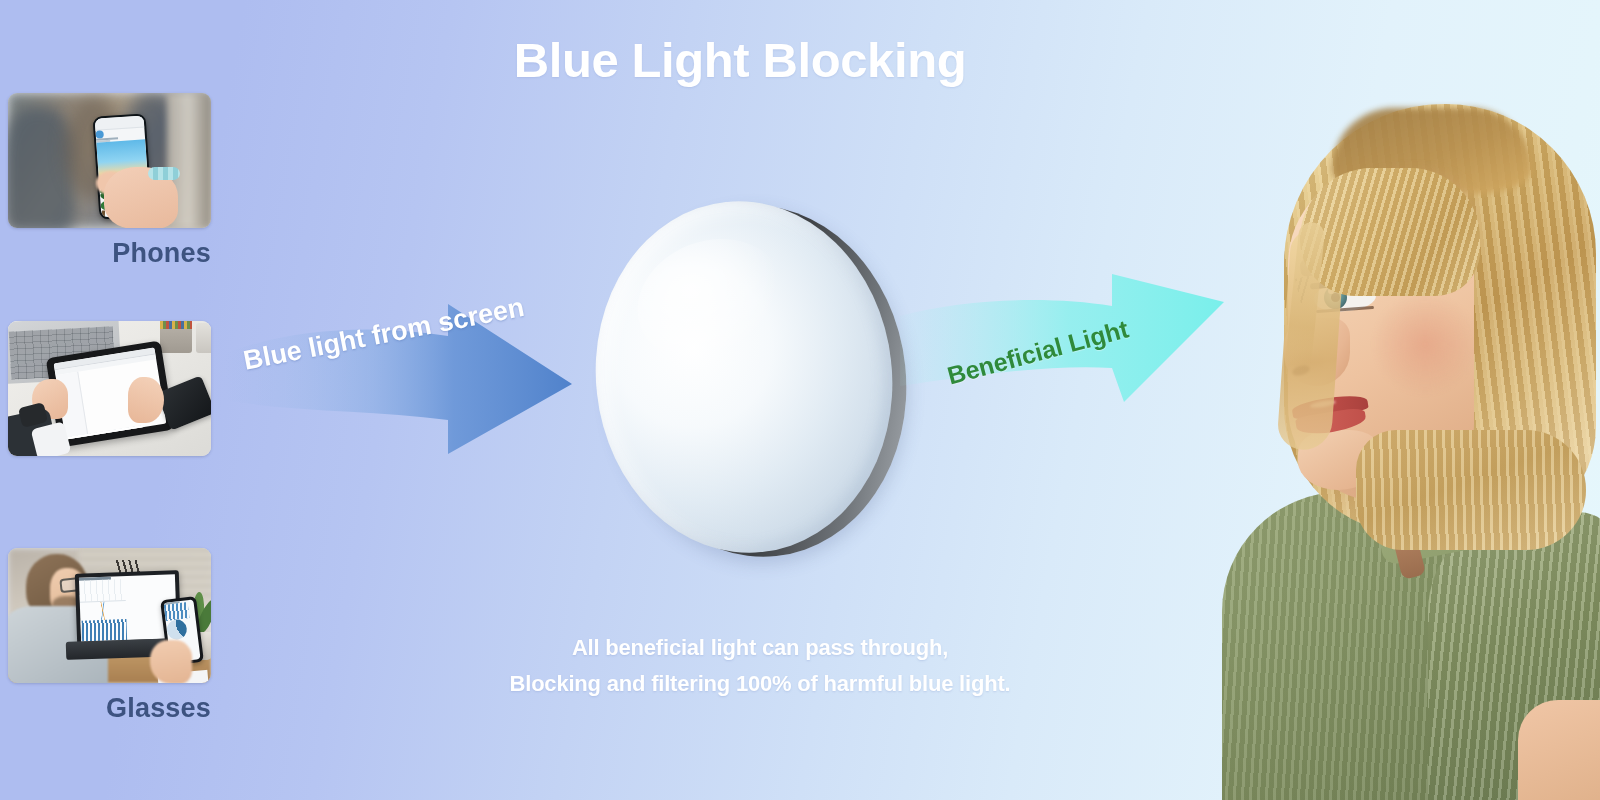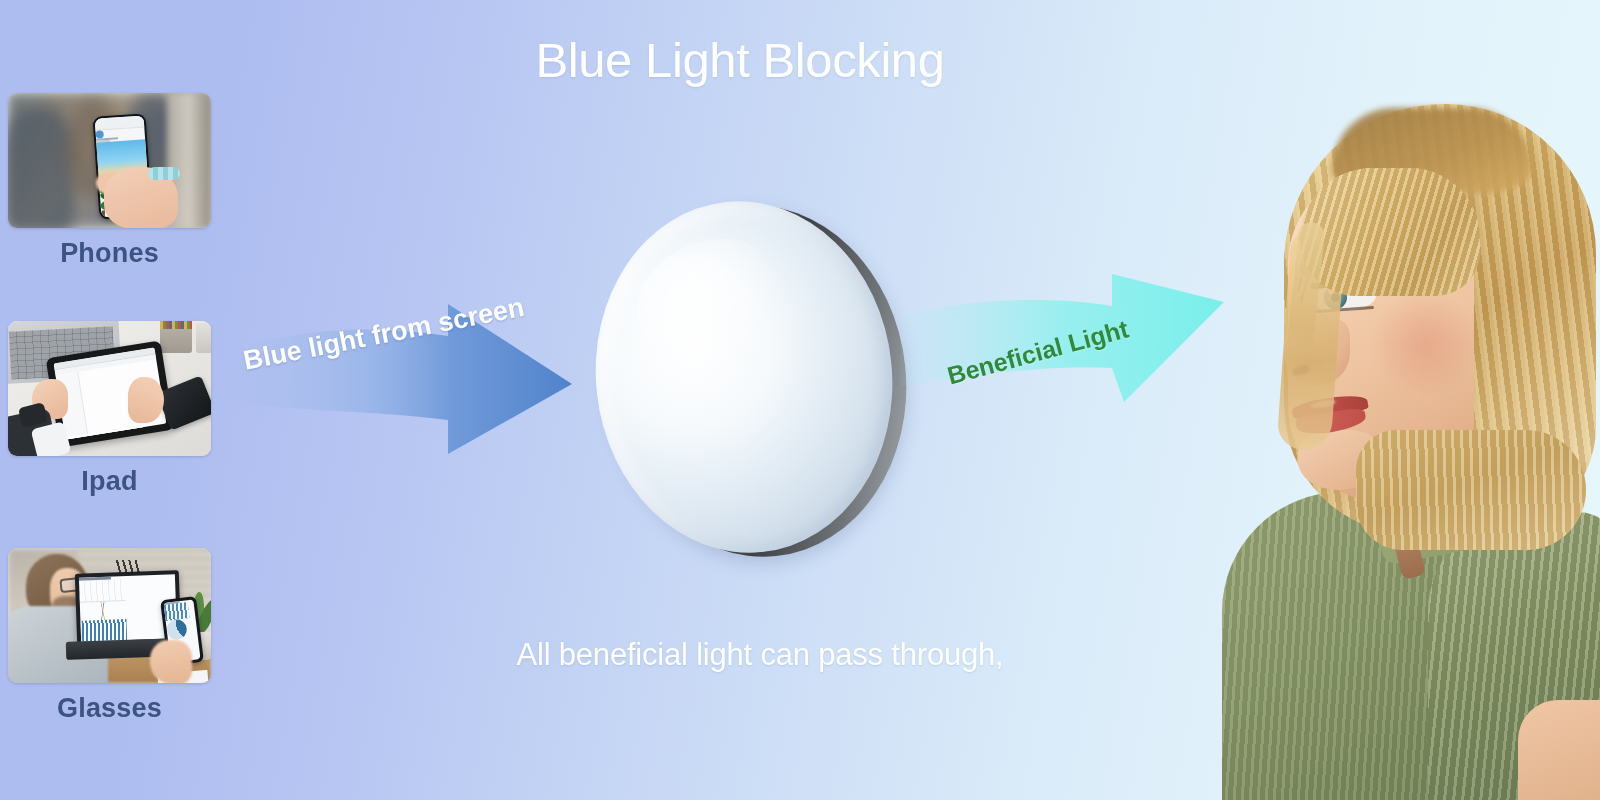--- a/index.html
+++ b/index.html
@@ -46,21 +46,21 @@
     overflow: hidden;
     position: relative;
     box-shadow: 0 1px 3px rgba(40,50,90,.22);
     background: #dfe3e8;
     filter: blur(.2px);
   }
   .thumb > * { position: absolute; }
 
   .side-label {
     margin-top: 11px;
-    text-align: center;
+    text-align: right;
     font-size: 27px;
     font-weight: bold;
     color: #3d5380;
     letter-spacing: .2px;
     line-height: 1.1;
   }
 
   
   .t1-bg { inset: 0; background:
       linear-gradient(125deg,#6f7a7e 0%, #8c8377 22%, #a89a85 40%, #7d7f83 60%, #9a8d7c 78%, #b9a893 100%);
@@ -196,21 +196,21 @@
       background: repeating-linear-gradient(75deg,#3d3a36 0 2px,transparent 2px 6px); filter: blur(.6px);}
   .t3-paper { left:150px; top:124px; width:50px; height:14px; background:#f4f5f6;
       transform: rotate(-5deg); filter: blur(.5px);}
 
   
   #title {
     position: absolute; left: 300px; top: 36px; width: 880px;
     text-align: center;
     color: #ffffff;
     font-size: 49px;
-    font-weight: normal;
+    font-weight: bold;
     letter-spacing: -.4px;
     line-height: 1;
     text-shadow: 0 1px 2px rgba(120,140,200,.22);
   }
   #subtitle {
     position: absolute; left: 300px; top: 104px; width: 880px;
     text-align: center;
     color: #ffffff;
     font-size: 34px;
     font-weight: bold;
@@ -281,22 +281,22 @@
     transform: rotate(-15deg);
     transform-origin: left center;
     text-shadow: 0 1px 1px rgba(255,255,255,.35);
   }
 
   
   #bottom-copy {
     position: absolute; left: 300px; top: 630px; width: 920px;
     text-align: center;
     color: #ffffff;
-    font-size: 31px;
-    font-weight: normal;
+    font-size: 22px;
+    font-weight: bold;
     line-height: 1.62;
     letter-spacing: -.2px;
     text-shadow: 0 1px 2px rgba(110,135,195,.25);
   }
   #bottom-copy div { white-space: nowrap; }
 
   
   #model {
     position: absolute; right: 0; top: 0;
     width: 420px; height: 800px;
@@ -467,21 +467,20 @@
             <div class="t2-grid"></div>
 
         </div>
         <div class="t2-phone"></div>
         <div class="t2-hl"></div>
           <div class="t2-hr"></div>
         <div class="t2-sleeve"></div>
           <div class="t2-watch"></div>
           <div class="t2-cuff"></div>
       </div>
-      <div class="side-label">Ipad</div>
     </div>
 
     <div class="side-card c2">
       <div class="thumb">
         <div class="t3-bg"></div>
         <div class="t3-blind"></div>
         <div class="t3-desk"></div>
         <div class="t3-man-head"></div>
           <div class="t3-man-face"></div>
         <div class="t3-beard"></div>
@@ -550,20 +549,21 @@
         </linearGradient>
       </defs>
       <path d="M2,44 C70,26 152,24 214,34 L214,2 L326,30 L226,130 L214,96
                C152,92 70,104 2,114 Z" fill="url(#gCyan)"></path>
     </svg>
   </div>
   <div class="arrow-label" id="label-cyan">Beneficial Light</div>
 
   <div id="bottom-copy">
     <div>All beneficial light can pass through,</div>
+    <div>Blocking and filtering 100% of harmful blue light.</div>
   </div>
 
   <div id="model">
     <div class="m-neck"></div>
     <div class="m-shoulder"></div>
     <div class="m-ribs"></div>
     <div class="m-sleeve"></div>
     <div class="m-sleeve-ribs"></div>
     <div class="m-arm"></div>
     <div class="m-collar"></div>

